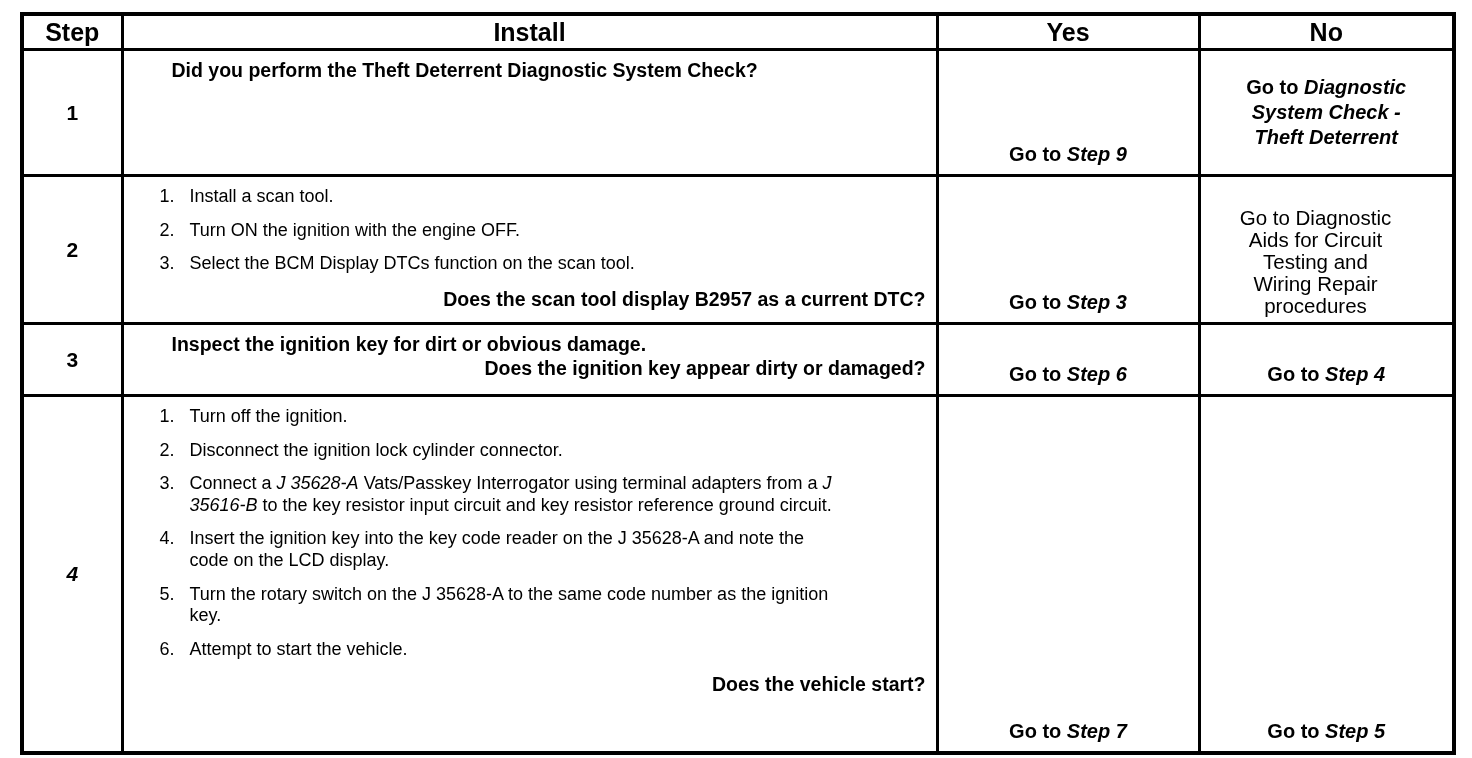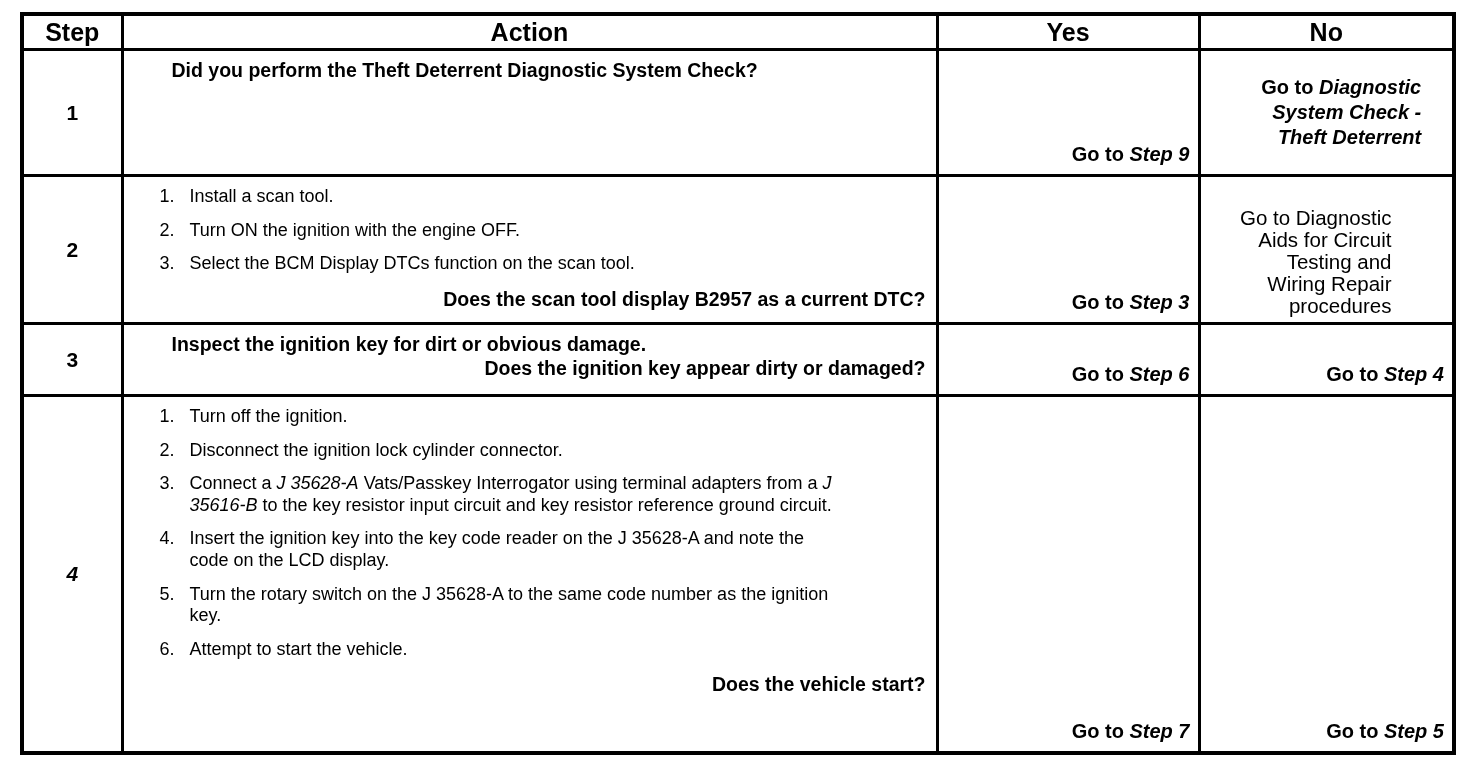--- a/index.html
+++ b/index.html
@@ -93,21 +93,21 @@
     text-align: right;
   }
   td.goto {
     vertical-align: bottom;
     text-align: center;
     font-size: 20px;
     font-weight: 700;
     padding: 4px 8px 8px;
   }
   .it { font-style: italic; }
-  .goto-text { margin: 0 auto; line-height: 1.2; text-align: right; }
+  .goto-text { margin: 0 auto; line-height: 1.2; }
 
   
   tbody tr:nth-child(1) td.no-cell { vertical-align: middle; padding-bottom: 4px; }
   tbody tr:nth-child(1) td.no-cell .goto-text { max-width: 190px; line-height: 1.25; }
   tbody tr:nth-child(2) td.no-cell { padding-bottom: 5px; }
   tbody tr:nth-child(2) td.no-cell .goto-text {
     max-width: 152px;
     font-weight: 400;
     font-size: 20.5px;
     line-height: 1.07;
@@ -120,21 +120,21 @@
 <table class="doc-table">
   <colgroup>
     <col style="width:100px">
     <col style="width:815px">
     <col style="width:262px">
     <col style="width:255px">
   </colgroup>
   <thead>
     <tr>
       <th>Step</th>
-      <th>Action</th>
+      <th>Install</th>
       <th>Yes</th>
       <th>No</th>
     </tr>
   </thead>
   <tbody>
       <tr>
         <td class="step">1</td>
         <td class="action">
           <div class="acwrap">
             <div class="intro"><span>Did you perform the Theft Deterrent Diagnostic System Check?</span></div>

